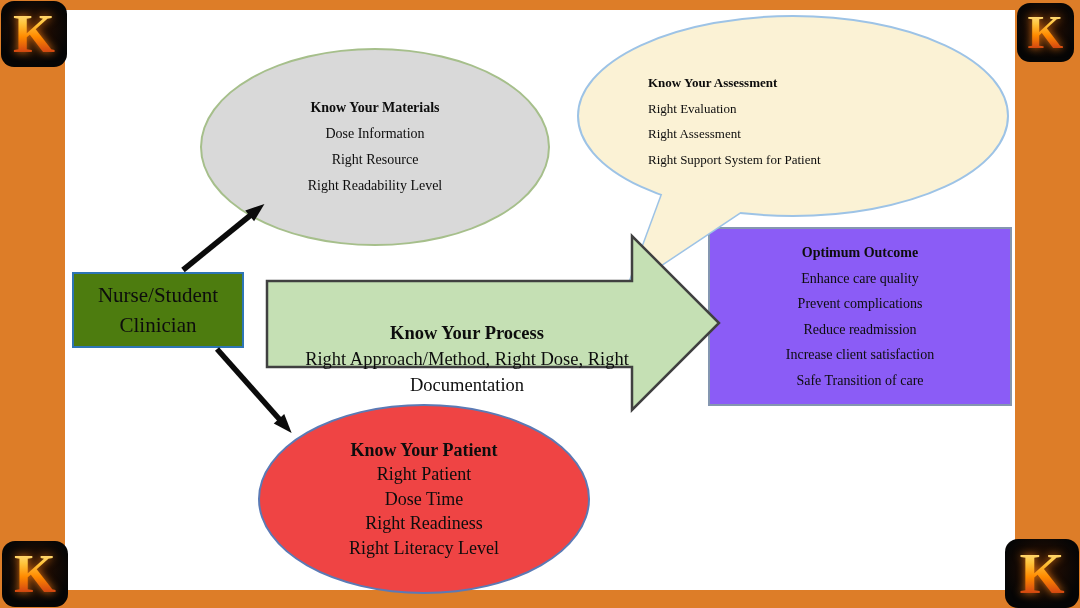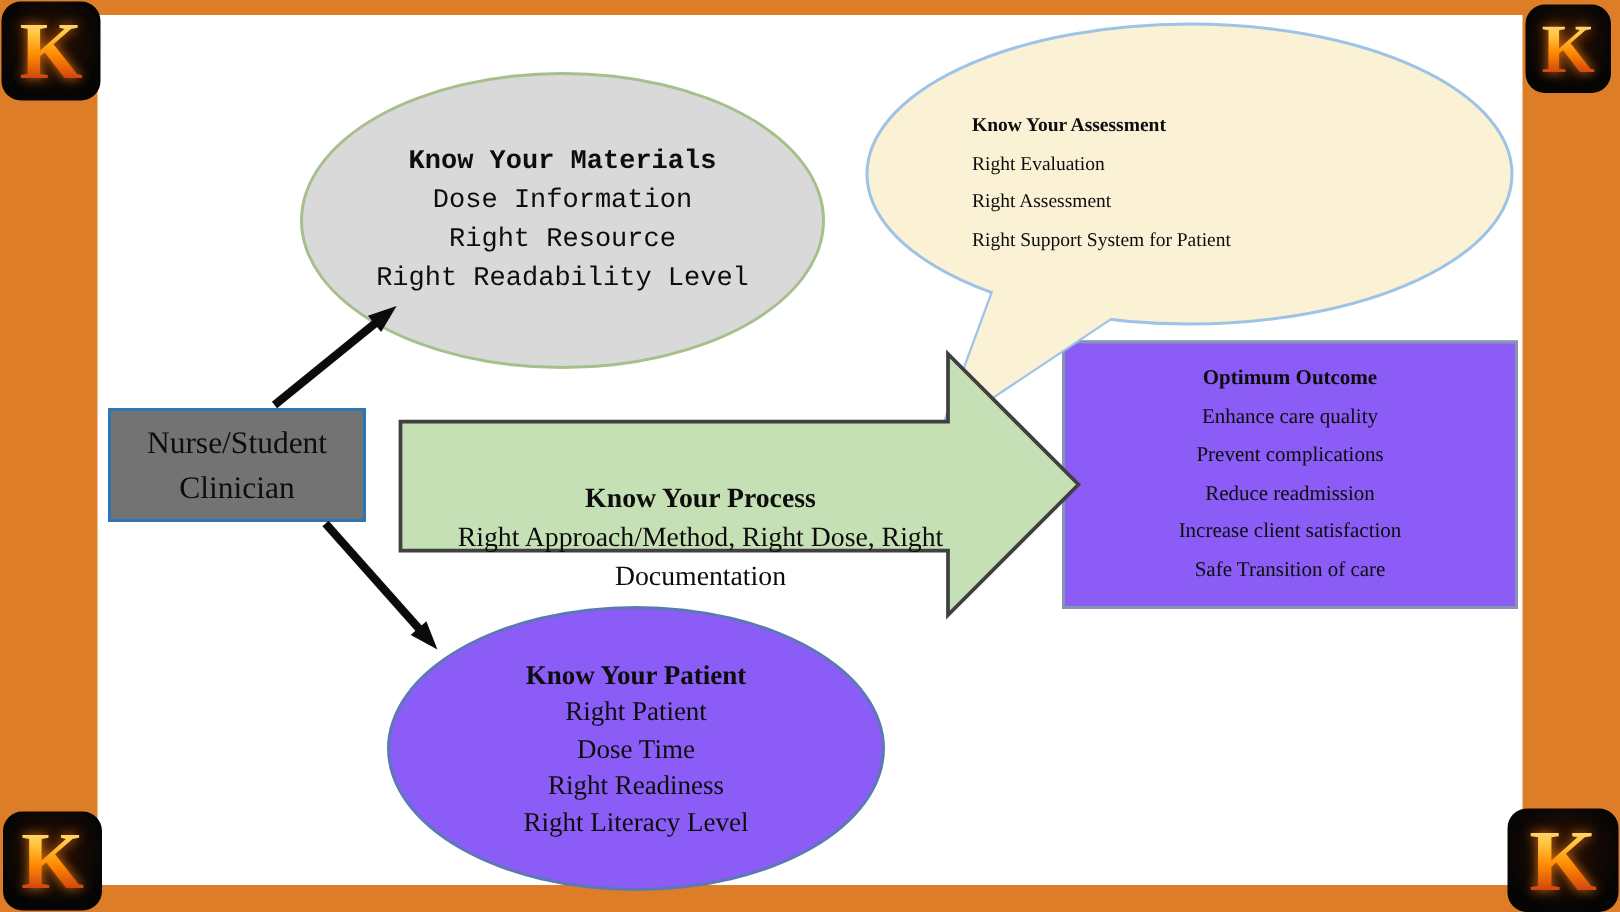--- a/index.html
+++ b/index.html
@@ -29,30 +29,30 @@
   .k-tl{left:1px;top:1px;width:66px;height:66px;}   .k-tl span{font-size:54px;}
   .k-tr{left:1017px;top:3px;width:57px;height:59px;}.k-tr span{font-size:46px;}
   .k-bl{left:2px;top:541px;width:66px;height:66px;} .k-bl span{font-size:54px;}
   .k-br{left:1005px;top:539px;width:74px;height:69px;}.k-br span{font-size:58px;}
   
   .shape-text{display:flex;flex-direction:column;align-items:center;justify-content:center;text-align:center;}
   .ellipse{position:absolute;border-radius:50%;z-index:1;}
   .materials-ellipse{
     left:200px;top:48px;width:346px;height:194px;
     background:#D9D9D9;border:2px solid #A6BF8B;
-    font-size:18px;line-height:26px;font-family:Liberation Mono, monospace;
+    font-size:14px;line-height:26px;
   }
   .patient-ellipse{
     left:258px;top:404px;width:328px;height:186px;
-    background:#8b5cf6;border:2px solid #5B7AB5;
+    background:#ef4444;border:2px solid #5B7AB5;
     font-size:18px;line-height:24.5px;
   }
   .actor-box{
     position:absolute;left:72px;top:272px;width:168px;height:72px;
-    background:#737373;border:2px solid #2E75B6;z-index:1;
+    background:#4d7c0f;border:2px solid #2E75B6;z-index:1;
     font-size:21px;line-height:30px;
   }
   .outcome-box{
     position:absolute;left:708px;top:227px;width:300px;height:175px;
     background:#8b5cf6;border:2px solid #8496B0;z-index:1;
     font-size:14px;line-height:25.5px;
   }
   .shape-title{font-weight:bold;}
   
   .overlay{position:absolute;left:0;top:0;width:1080px;height:608px;z-index:2;pointer-events:none;}

